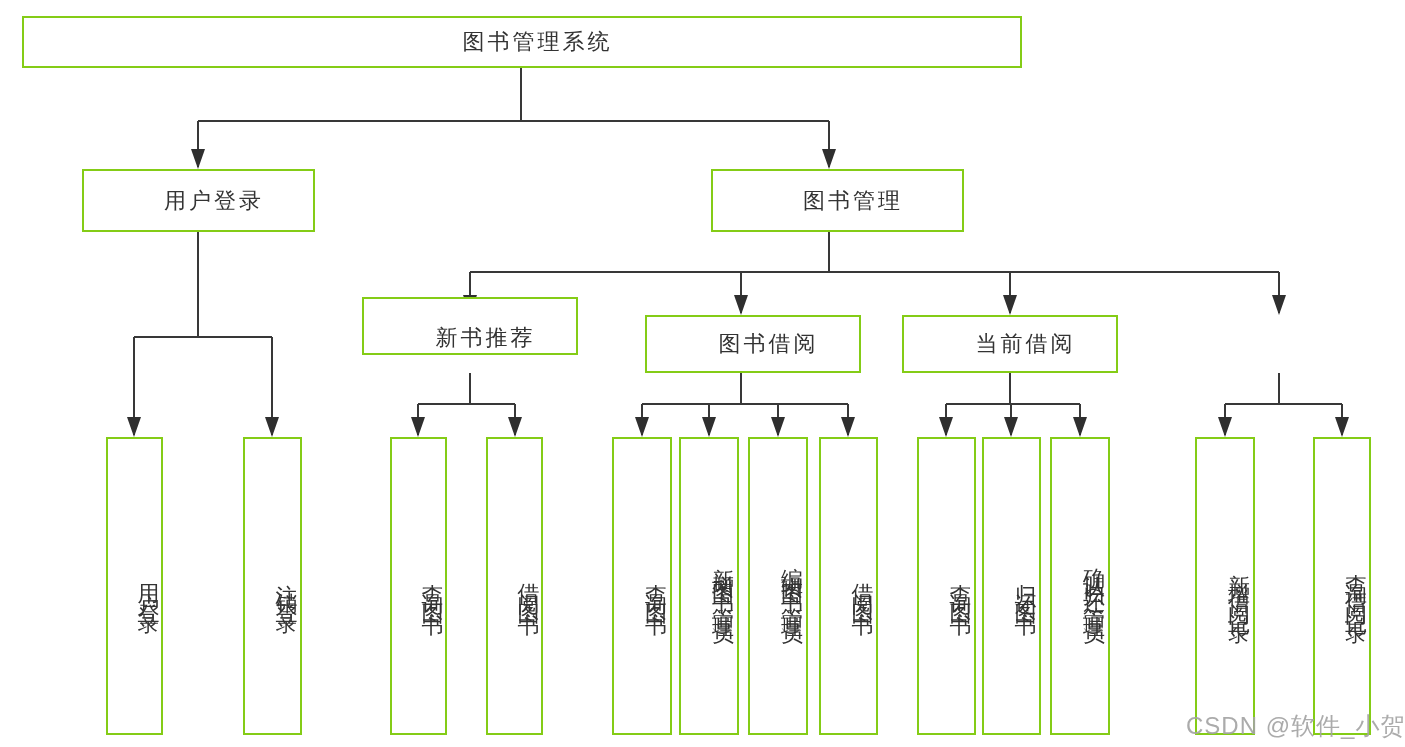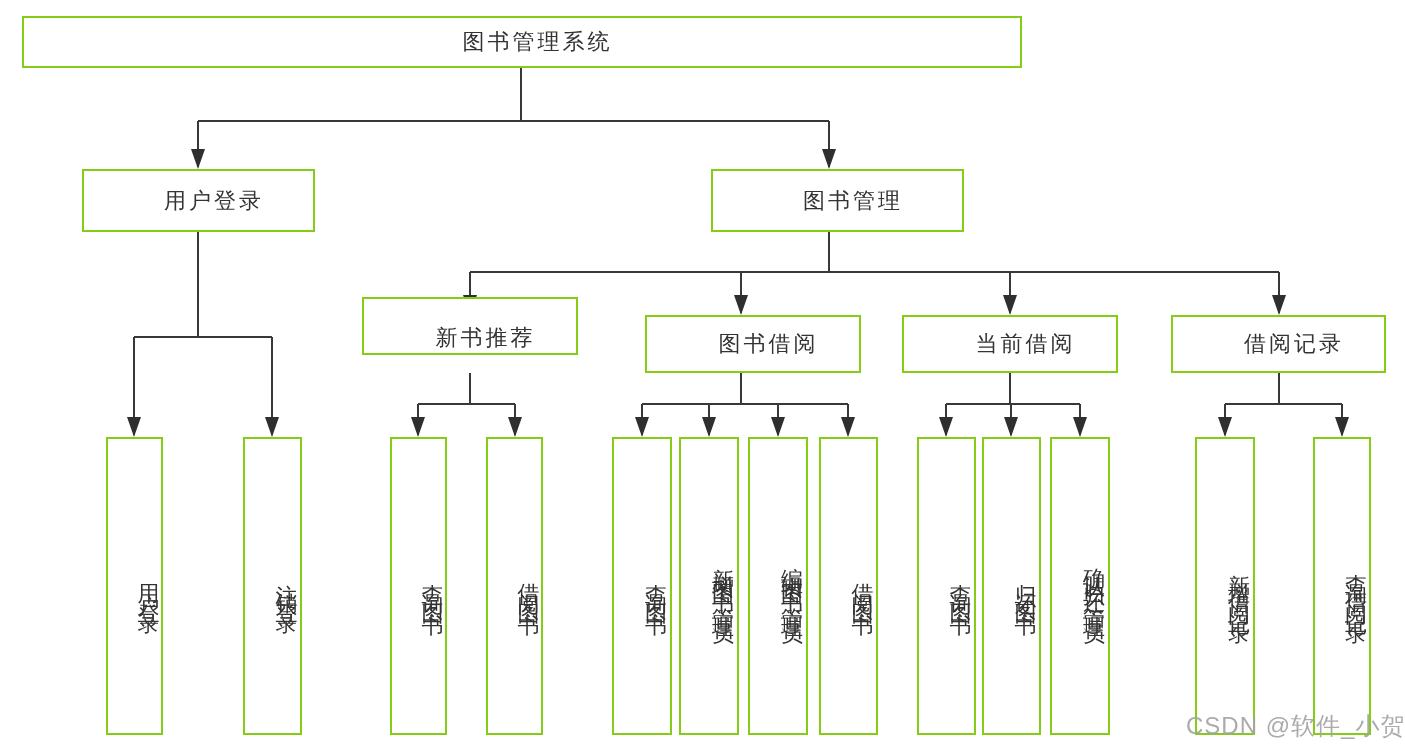--- a/index.html
+++ b/index.html
@@ -107,23 +107,20 @@
 
   <div class="node" style="left:362px;top:297px;width:216px;height:58px;align-items:flex-end;">
     <span class="h-label">新书推荐</span>
   </div>
   <div class="node" style="left:633px;top:315px;width:216px;height:58px;margin-left:12px;">
     <span class="h-label">图书借阅</span>
   </div>
   <div class="node" style="left:902px;top:315px;width:216px;height:58px;text-align:center;">
     <span class="h-label">当前借阅</span>
   </div>
-  <div class="node" style="left:1171px;top:315px;width:215px;height:58px;">
-    <span class="h-label">借阅记录</span>
-  </div>
 
   <div class="node" style="left:106px;top:437px;width:57px;height:298px;">
     <span class="v-label">用户登录</span>
   </div>
   <div class="node" style="left:243px;top:437px;width:59px;height:298px;">
     <span class="v-label">注销登录</span>
   </div>
 
   <div class="node" style="left:390px;top:437px;width:57px;height:298px;">
     <span class="v-label">查询图书</span>

